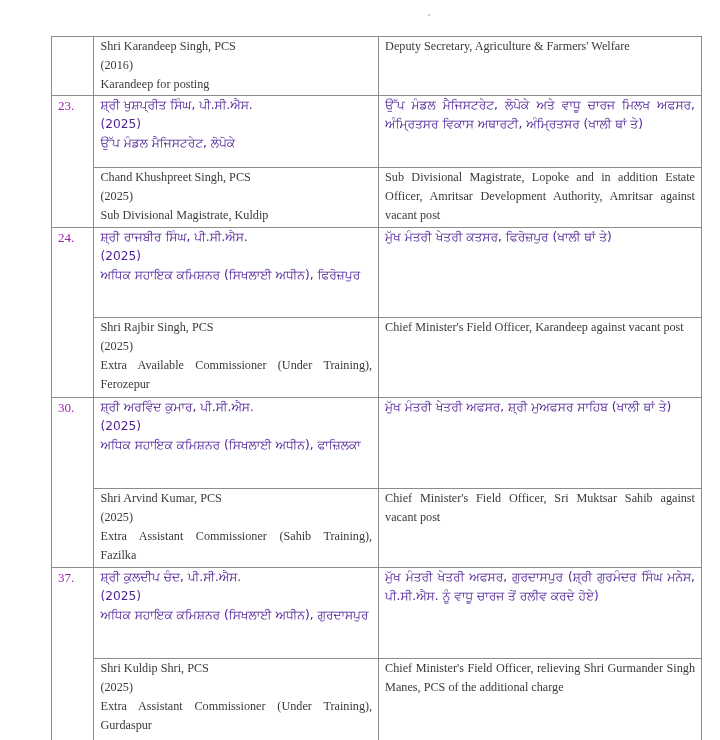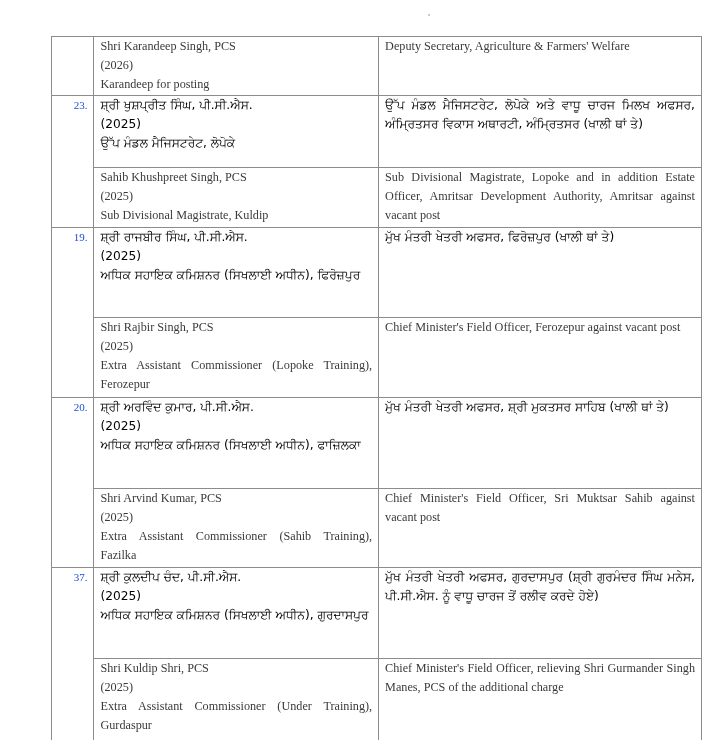--- a/index.html
+++ b/index.html
@@ -37,34 +37,34 @@
       vertical-align: top;
       font-size: 12.2px;
       line-height: 19px;
       padding: 0 6px 0 6px;
     }
     .col-sno { width: 40px; text-align: center; }
     .col-off { width: 268px; }
     .col-post { width: 304px; }
     .sno-text {
       display: block;
-      text-align: right;
+      text-align: left;
       padding-top: 0px;
-      font-size: 11px;
-      color: #1d4ed8;
+      font-size: 13px;
+      color: #a21caf;
     }
     .justify {
       text-align: justify;
       text-align-last: left;
     }
     .pa {
       font-family: "DejaVu Sans", sans-serif;
       font-size: 12px;
       line-height: 19px;
-      color: #000000;
+      color: #4c1d95;
     }
     .line { display: block; }
     .en { color: #3a3a3a; }
   </style>
 </head>
 <body>
 
 <div class="speck"></div>
 
 <table class="page-table">
@@ -74,21 +74,21 @@
     <col class="col-post">
   </colgroup>
   <tbody id="table-body">
 
     <tr style="height:59px">
       <td>
         <span class="sno-text"></span>
       </td>
       <td class="en">
         <span class="line">Shri Karandeep Singh, PCS</span>
-        <span class="line">(2026)</span>
+        <span class="line">(2016)</span>
         <span class="line">Karandeep for posting</span>
       </td>
       <td class="en justify">
         <span>Deputy Secretary, Agriculture &amp; Farmers' Welfare</span>
       </td>
     </tr>
 
     <tr style="height:72px">
       <td rowspan="2">
         <span class="sno-text">23.</span>
@@ -97,64 +97,64 @@
         <span class="line">ਸ਼੍ਰੀ ਖੁਸ਼ਪ੍ਰੀਤ ਸਿੰਘ, ਪੀ.ਸੀ.ਐਸ.</span>
         <span class="line">(2025)</span>
         <span class="line">ਉੱਪ ਮੰਡਲ ਮੈਜਿਸਟਰੇਟ, ਲੋਪੋਕੇ</span>
       </td>
       <td class="pa justify">
         <span>ਉੱਪ ਮੰਡਲ ਮੈਜਿਸਟਰੇਟ, ਲੋਪੋਕੇ ਅਤੇ ਵਾਧੂ ਚਾਰਜ ਮਿਲਖ ਅਫਸਰ, ਅੰਮ੍ਰਿਤਸਰ ਵਿਕਾਸ ਅਥਾਰਟੀ, ਅੰਮ੍ਰਿਤਸਰ (ਖਾਲੀ ਥਾਂ ਤੇ)</span>
       </td>
     </tr>
     <tr style="height:60px">
       <td class="en">
-        <span class="line">Sahib Khushpreet Singh, PCS</span>
+        <span class="line">Chand Khushpreet Singh, PCS</span>
         <span class="line">(2025)</span>
         <span class="line">Sub Divisional Magistrate, Kuldip</span>
       </td>
       <td class="en justify">
         <span>Sub Divisional Magistrate, Lopoke and in addition Estate Officer, Amritsar Development Authority, Amritsar against vacant post</span>
       </td>
     </tr>
 
     <tr style="height:90px">
       <td rowspan="2">
-        <span class="sno-text">19.</span>
+        <span class="sno-text">24.</span>
       </td>
       <td class="pa">
         <span class="line">ਸ਼੍ਰੀ ਰਾਜਬੀਰ ਸਿੰਘ, ਪੀ.ਸੀ.ਐਸ.</span>
         <span class="line">(2025)</span>
         <span class="line justify">ਅਧਿਕ ਸਹਾਇਕ ਕਮਿਸ਼ਨਰ (ਸਿਖਲਾਈ ਅਧੀਨ), ਫਿਰੋਜ਼ਪੁਰ</span>
       </td>
       <td class="pa justify">
-        <span>ਮੁੱਖ ਮੰਤਰੀ ਖੇਤਰੀ ਅਫਸਰ, ਫਿਰੋਜ਼ਪੁਰ (ਖਾਲੀ ਥਾਂ ਤੇ)</span>
+        <span>ਮੁੱਖ ਮੰਤਰੀ ਖੇਤਰੀ ਕਤਸਰ, ਫਿਰੋਜ਼ਪੁਰ (ਖਾਲੀ ਥਾਂ ਤੇ)</span>
       </td>
     </tr>
     <tr style="height:80px">
       <td class="en">
         <span class="line">Shri Rajbir Singh, PCS</span>
         <span class="line">(2025)</span>
-        <span class="line justify">Extra Assistant Commissioner (Lopoke Training), Ferozepur</span>
+        <span class="line justify">Extra Available Commissioner (Under Training), Ferozepur</span>
       </td>
       <td class="en justify">
-        <span>Chief Minister's Field Officer, Ferozepur against vacant post</span>
+        <span>Chief Minister's Field Officer, Karandeep against vacant post</span>
       </td>
     </tr>
 
     <tr style="height:91px">
       <td rowspan="2">
-        <span class="sno-text">20.</span>
+        <span class="sno-text">30.</span>
       </td>
       <td class="pa">
         <span class="line">ਸ਼੍ਰੀ ਅਰਵਿੰਦ ਕੁਮਾਰ, ਪੀ.ਸੀ.ਐਸ.</span>
         <span class="line">(2025)</span>
         <span class="line justify">ਅਧਿਕ ਸਹਾਇਕ ਕਮਿਸ਼ਨਰ (ਸਿਖਲਾਈ ਅਧੀਨ), ਫਾਜ਼ਿਲਕਾ</span>
       </td>
       <td class="pa justify">
-        <span>ਮੁੱਖ ਮੰਤਰੀ ਖੇਤਰੀ ਅਫਸਰ, ਸ਼੍ਰੀ ਮੁਕਤਸਰ ਸਾਹਿਬ (ਖਾਲੀ ਥਾਂ ਤੇ)</span>
+        <span>ਮੁੱਖ ਮੰਤਰੀ ਖੇਤਰੀ ਅਫਸਰ, ਸ਼੍ਰੀ ਮੁਅਫਸਰ ਸਾਹਿਬ (ਖਾਲੀ ਥਾਂ ਤੇ)</span>
       </td>
     </tr>
     <tr style="height:79px">
       <td class="en">
         <span class="line">Shri Arvind Kumar, PCS</span>
         <span class="line">(2025)</span>
         <span class="line justify">Extra Assistant Commissioner (Sahib Training), Fazilka</span>
       </td>
       <td class="en justify">
         <span>Chief Minister's Field Officer, Sri Muktsar Sahib against vacant post</span>

